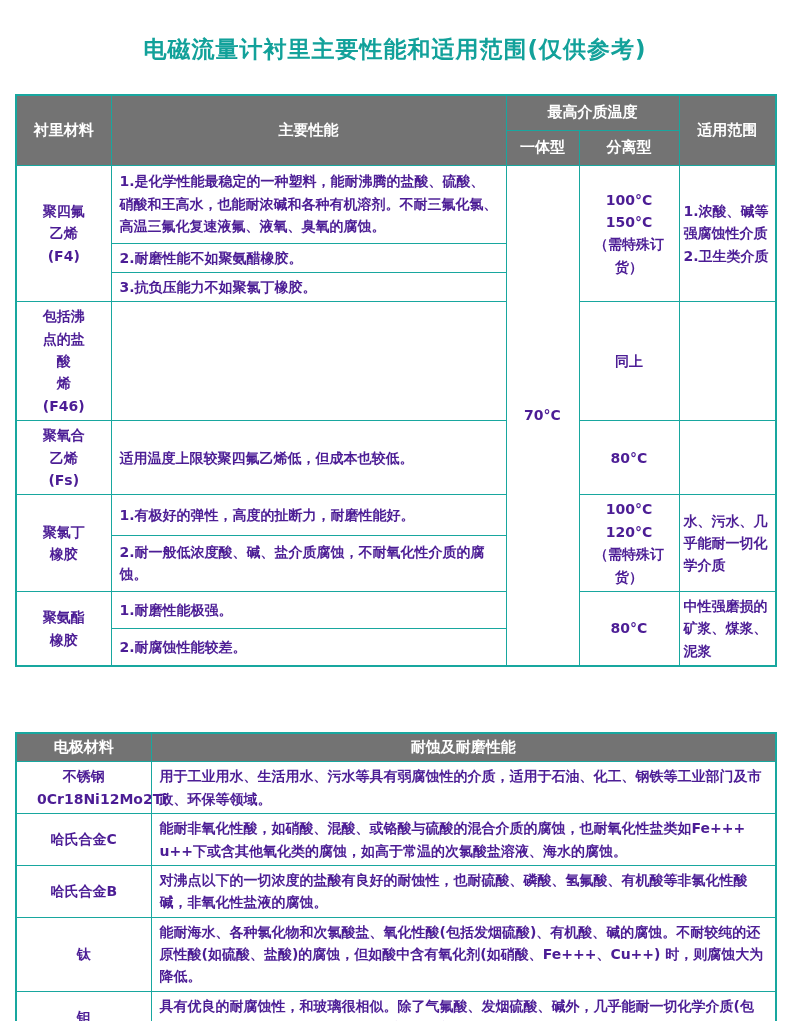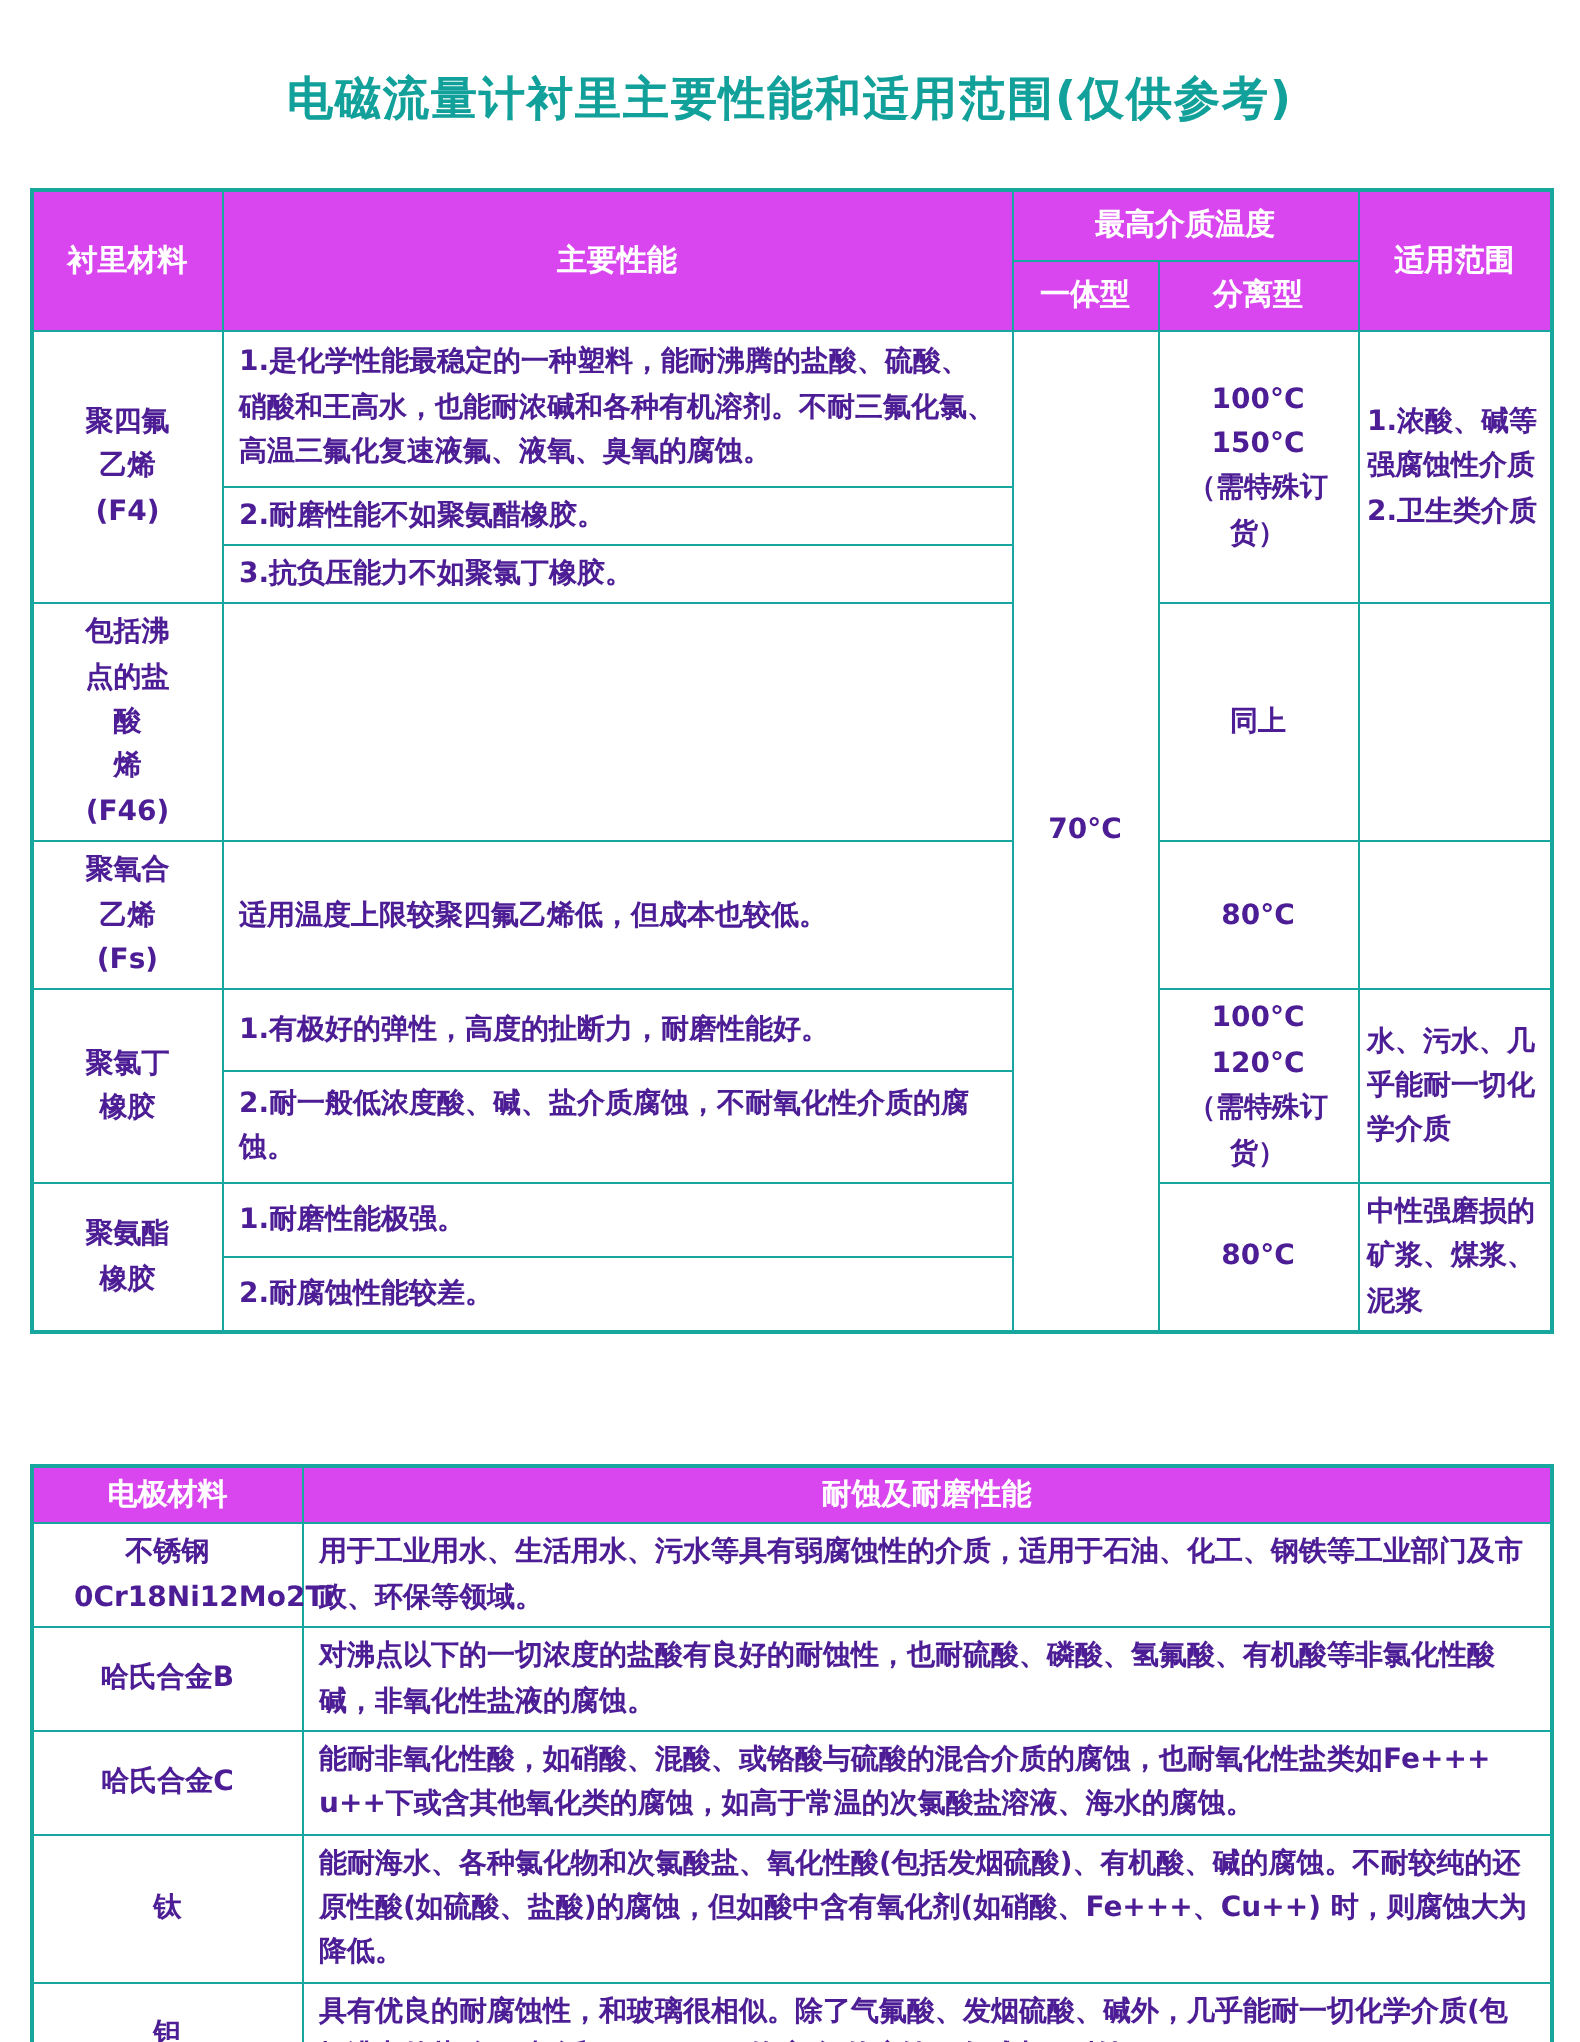--- a/index.html
+++ b/index.html
@@ -12,21 +12,21 @@
     letter-spacing:1px;
   }
   table.tbl {
     border-collapse:collapse; width:760px; table-layout:fixed;
     border:2px solid #18a79f;
   }
   table.lining { margin-top:29px; }
   table.electrode { margin-top:65px; }
   .tbl th, .tbl td { border:1.5px solid #18a79f; }
   .tbl th {
-    background:#d946ef; color:#ffffff;
+    background:#737373; color:#ffffff;
     font-size:15px; font-weight:bold; text-align:center;
     padding:4px 2px;
   }
   .tbl td {
     font-size:14px; color:#4c1d95; font-weight:600;
     padding:3px 8px; line-height:1.6; vertical-align:middle;
   }
   td.mat  { text-align:center; white-space:pre-line; padding:3px 20px; }
   td.perf { text-align:left; }
   td.temp { text-align:center; white-space:pre-line; padding:3px 2px; }
@@ -124,26 +124,26 @@
         <th>耐蚀及耐磨性能</th>
       </tr>
     </thead>
     <tbody>
       <tr style="height:52px">
         <td class="mat">不锈钢
 0Cr18Ni12Mo2Ti</td>
         <td class="perf">用于工业用水、生活用水、污水等具有弱腐蚀性的介质，适用于石油、化工、钢铁等工业部门及市政、环保等领域。</td>
       </tr>
       <tr style="height:50px">
+        <td class="mat">哈氏合金C</td>
+        <td class="perf">能耐非氧化性酸，如硝酸、混酸、或铬酸与硫酸的混合介质的腐蚀，也耐氧化性盐类如Fe+++ u++下或含其他氧化类的腐蚀，如高于常温的次氯酸盐溶液、海水的腐蚀。</td>
+      </tr>
+      <tr style="height:50px">
         <td class="mat">哈氏合金B</td>
         <td class="perf">对沸点以下的一切浓度的盐酸有良好的耐蚀性，也耐硫酸、磷酸、氢氟酸、有机酸等非氯化性酸碱，非氧化性盐液的腐蚀。</td>
-      </tr>
-      <tr style="height:50px">
-        <td class="mat">哈氏合金C</td>
-        <td class="perf">能耐非氧化性酸，如硝酸、混酸、或铬酸与硫酸的混合介质的腐蚀，也耐氧化性盐类如Fe+++ u++下或含其他氧化类的腐蚀，如高于常温的次氯酸盐溶液、海水的腐蚀。</td>
       </tr>
       <tr style="height:74px">
         <td class="mat">钛</td>
         <td class="perf">能耐海水、各种氯化物和次氯酸盐、氧化性酸(包括发烟硫酸)、有机酸、碱的腐蚀。不耐较纯的还原性酸(如硫酸、盐酸)的腐蚀，但如酸中含有氧化剂(如硝酸、Fe+++、Cu++) 时，则腐蚀大为降低。</td>
       </tr>
       <tr style="height:51px">
         <td class="mat">钽</td>
         <td class="perf">具有优良的耐腐蚀性，和玻璃很相似。除了气氟酸、发烟硫酸、碱外，几乎能耐一切化学介质(包括沸点的盐酸、硝酸和150°C一下的硫酸)的腐蚀。在碱中不耐蚀。</td>
       </tr>
       <tr style="height:25px">

